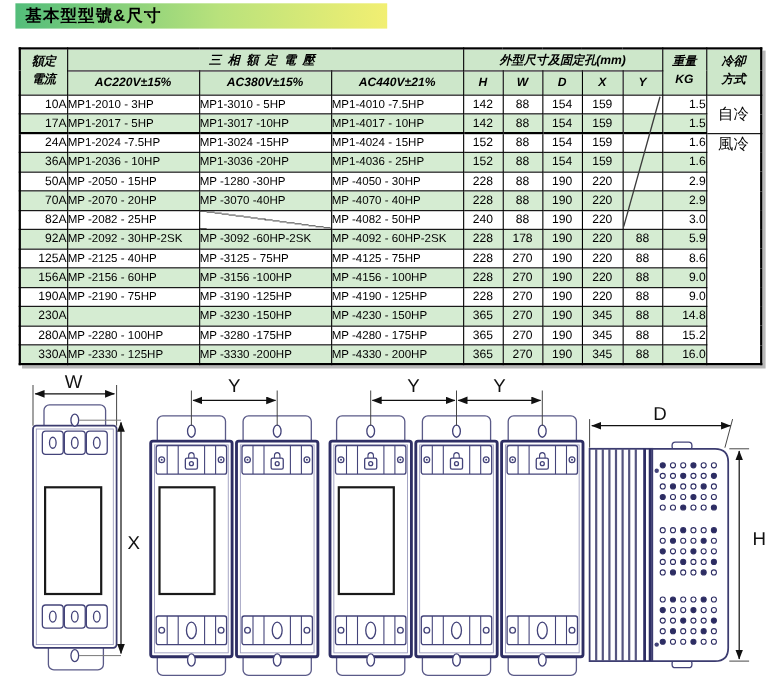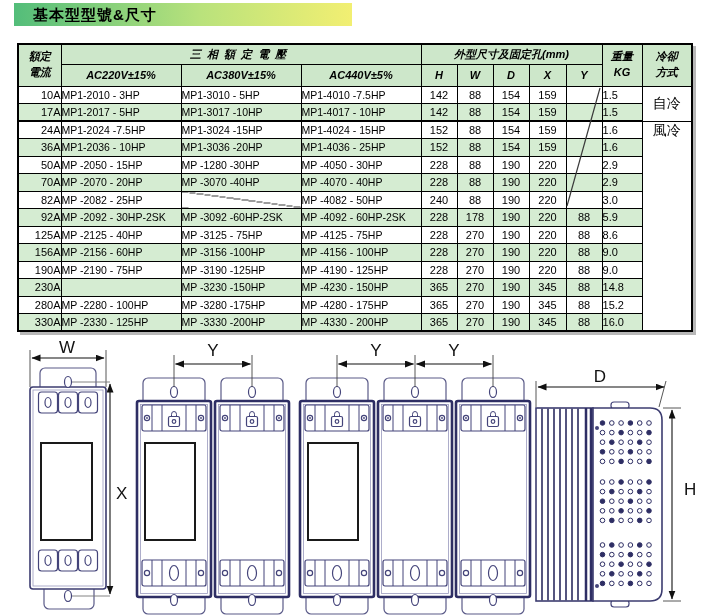--- a/index.html
+++ b/index.html
@@ -1,34 +1,34 @@
 <!DOCTYPE html>
 <html style="--title-grad-start: #53bd7a; --title-grad-end: #f2ef72; --header-green: #cde7ca; --row-green: #d5ecd2;"><head>
 <meta charset="utf-8">
 <style>
   html,body{margin:0;padding:0;background:#fff;}
   .page{position:relative;width:707px;height:615px;background:#fff;overflow:hidden;
         font-family:"Liberation Sans","DejaVu Sans",sans-serif;color:#000;}
   .title-bar{position:absolute;left:14px;top:3px;width:338px;height:23px;box-sizing:border-box;
         background:linear-gradient(90deg,var(--title-grad-start,#53bd7a) 0%,#b9e27c 55%,var(--title-grad-end,#f2ef72) 100%);
-        font-size:15px;font-weight:bold;line-height:23px;padding-left:19px;letter-spacing:1px;}
+        font-size:15px;font-weight:bold;line-height:23px;padding-left:9px;letter-spacing:1px;}
   table.spec{position:absolute;left:17px;top:43px;width:674px;border-collapse:collapse;table-layout:fixed;
         font-size:11px;border:2px solid #000;box-shadow:3px 3px 0 #b8b8b8;background:#fff;}
   table.spec th,table.spec td{border:1px solid #000;padding:0;overflow:hidden;white-space:nowrap;box-sizing:border-box;}
   thead tr.h1{height:20px;}
   thead tr.h2{height:22px;}
   table.spec th{background:var(--header-green,#cde7ca);font-weight:bold;font-size:11px;text-align:center;font-style:italic;}
   th.grp-volt{letter-spacing:6px;}
   th.two-line{line-height:1.45;}
   tbody tr{height:17.5px;}
   tbody tr.alt td{background:var(--row-green,#d5ecd2);}
   td.c-cur{text-align:right;}
   td.c-model{text-align:left;padding-left:4px;font-size:10.5px;margin-left:24px;}
   td.c-num{text-align:center;}
-  td.c-kg{text-align:left;padding-right:8px;margin-top:12px;}
+  td.c-kg{text-align:right;padding-right:8px;margin-top:12px;}
   td.c-cool{text-align:center;background:#fff !important;font-size:14px;}
   td.c-cool-fan{vertical-align:top;padding-top:46px;}
   tbody tr:nth-child(2) td{border-bottom-width:2px;}
   td.diag{background-image:linear-gradient(to top right,transparent 48.6%,#3a3a3a 48.6%,#3a3a3a 51.4%,transparent 51.4%);}
   svg.y-diag{position:absolute;left:565px;top:86px;width:37px;height:122px;pointer-events:none;}
   svg.drawings{position:absolute;left:0;top:335px;width:707px;height:280px;}
   
   .s1{fill:#fff;stroke:#5a5a88;stroke-width:1.2;}
   .s2{fill:#fff;stroke:#44447a;stroke-width:1.2;}
   .body-o{fill:#fff;stroke:#2e2e64;stroke-width:2.6;}
@@ -69,21 +69,21 @@
       <tr class="h1">
         <th rowspan="2" class="two-line"><span>額定</span><br><span>電流</span></th>
         <th colspan="3" class="grp-volt">三相額定電壓</th>
         <th colspan="5">外型尺寸及固定孔(mm)</th>
         <th rowspan="2" class="two-line"><span>重量</span><br><span>KG</span></th>
         <th rowspan="2" class="two-line"><span>冷卻</span><br><span>方式</span></th>
       </tr>
       <tr class="h2">
         <th>AC220V±15%</th>
         <th>AC380V±15%</th>
-        <th>AC440V±5%</th>
+        <th>AC440V±21%</th>
         <th>H</th>
         <th>W</th>
         <th>D</th>
         <th>X</th>
         <th>Y</th>
       </tr>
     </thead>
     <tbody>
         <tr>
           <td class="c-cur">10A</td>

